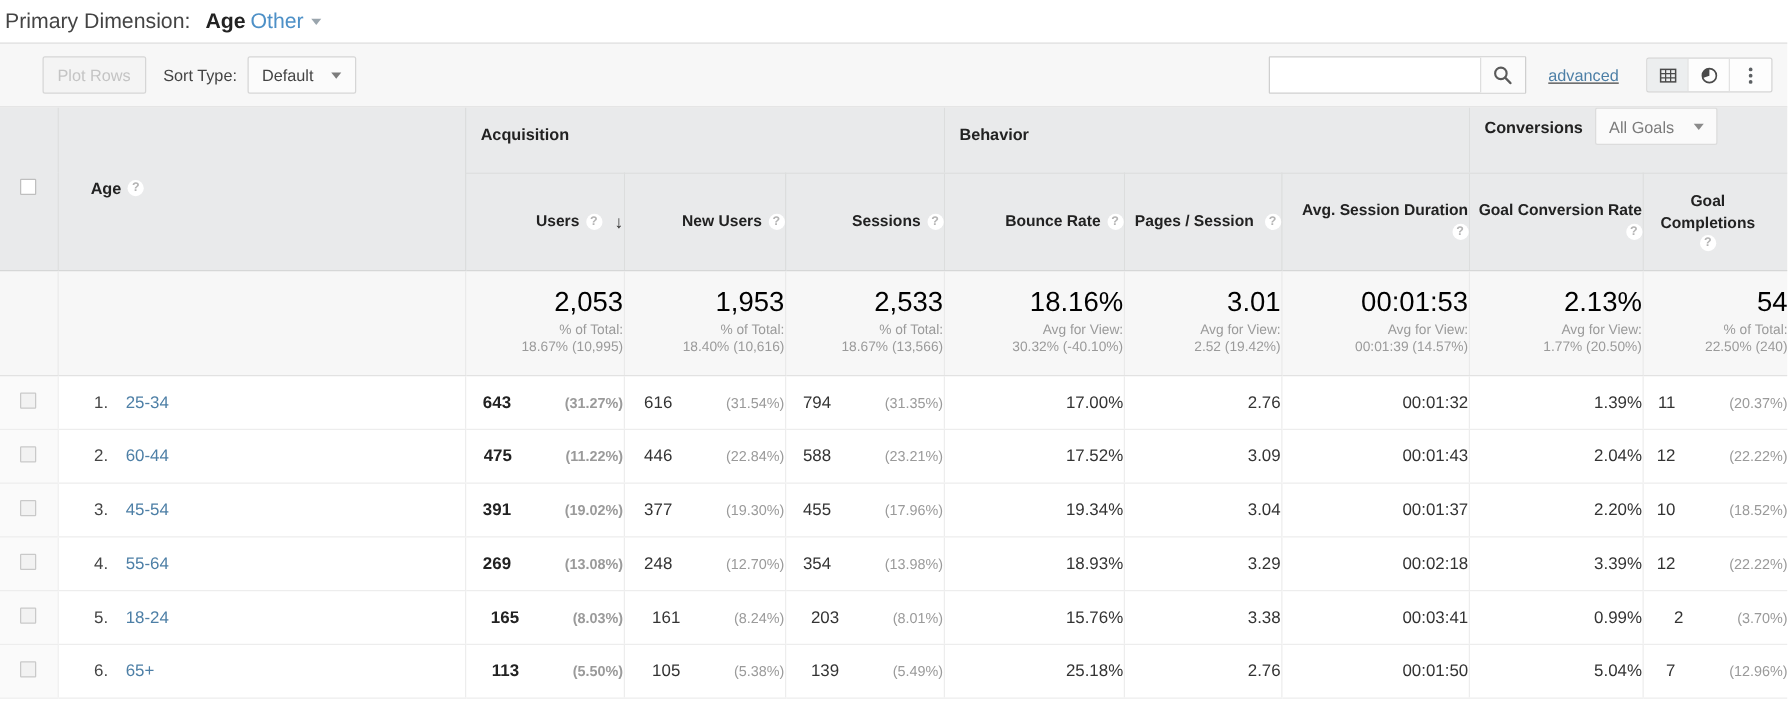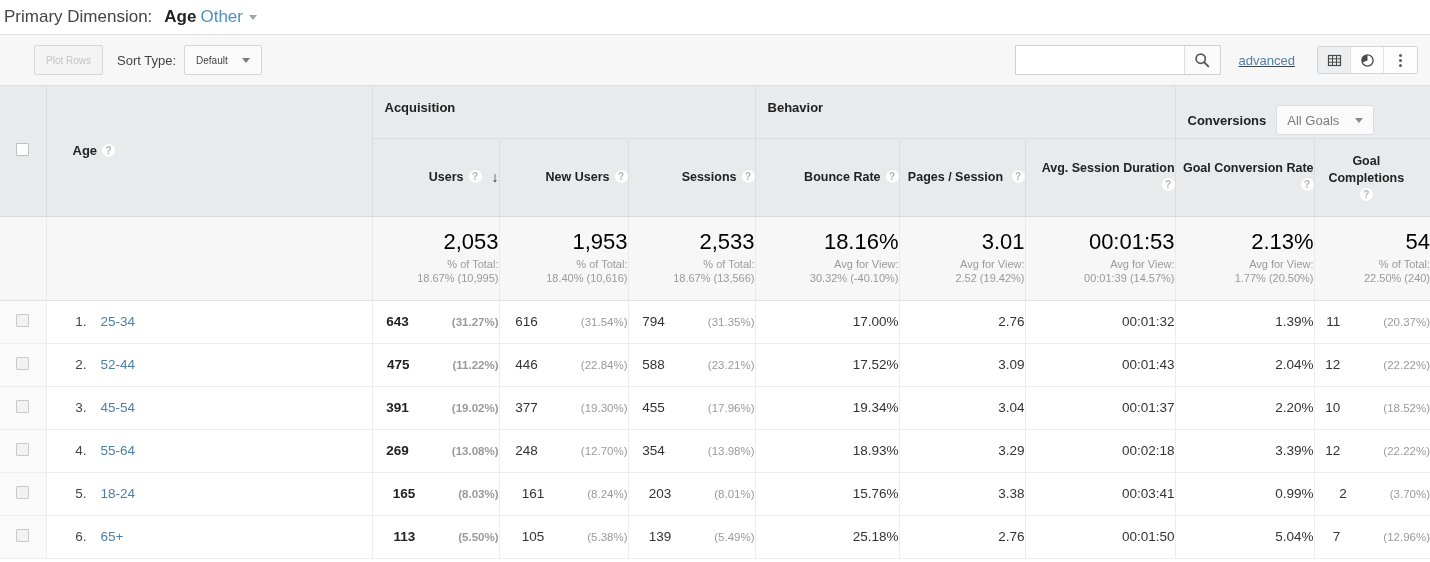--- a/index.html
+++ b/index.html
@@ -64,21 +64,21 @@
     position: relative;
   }
   .btn {
     height: 30px;
     border: 1px solid #d6d6d6;
     background: #fbfbfb;
     border-radius: 2px;
     display: inline-flex;
     align-items: center;
     padding: 5px 11px;
-    font-size: 10px;
+    font-size: 13px;
     color: #444;
     cursor: pointer;
     white-space: nowrap;
   }
   .btn.disabled { color: #c4c4c4; background: #f4f4f4; cursor: default; }
   .btn .tri-down { border-top-color: #7c7c7c; margin-left: 14px; }
   .btn-sec { margin-left: 8px; }
   .sort-label { font-size: 13px; color: #444; margin-left: 14px; margin-right: 8px; }
 
   .toolbar-right {
@@ -355,21 +355,21 @@
       <div class="hdr-group-inner">
         <span>Acquisition</span>
       </div>
     </td>
     <td class="hdr-group" colspan="3" style="border-left:1px solid #dcdddd;">
       <div class="hdr-group-inner">
         <span>Behavior</span>
       </div>
     </td>
     <td class="hdr-group" colspan="2" style="border-left:1px solid #dcdddd;">
-      <div class="hdr-group-inner conv-wrap" style="padding-top:19px;">
+      <div class="hdr-group-inner conv-wrap" style="padding-top:0;">
         <span>Conversions</span>
         <span class="goals-select">
           <span>All Goals</span>
           <span class="tri-down"></span>
         </span>
       </div>
     </td>
   </tr>
 
   <tr>
@@ -502,21 +502,21 @@
     </td>
   </tr>
 
   <tr class="data-row">
     <td class="cell-chk">
       <span class="chk row"></span>
     </td>
     <td class="dim-cell">
       <div class="dim-inner">
         <span class="row-idx">2.</span>
-        <span class="dim-link">52-44</span>
+        <span class="dim-link">60-44</span>
       </div>
     </td>
     <td>
       <span class="v-main bold">475</span><span class="v-pct bold">(11.22%)</span>
     </td>
     <td>
       <span class="v-main">446</span><span class="v-pct">(22.84%)</span>
     </td>
     <td>
       <span class="v-main">588</span><span class="v-pct">(23.21%)</span>

